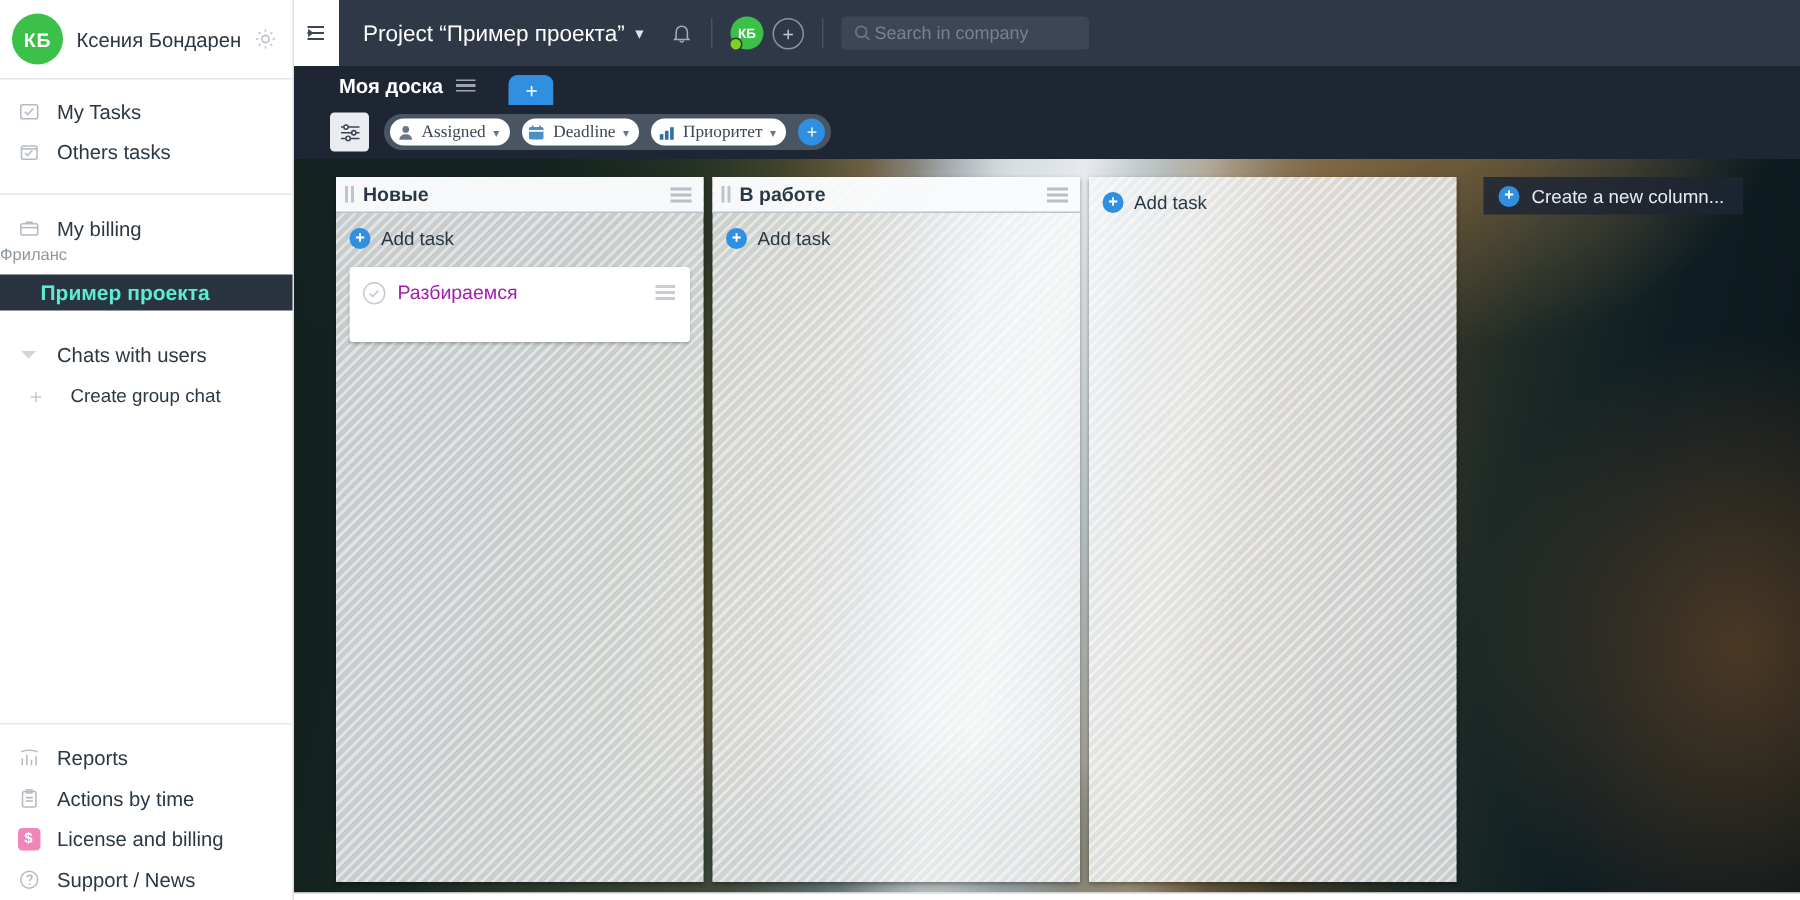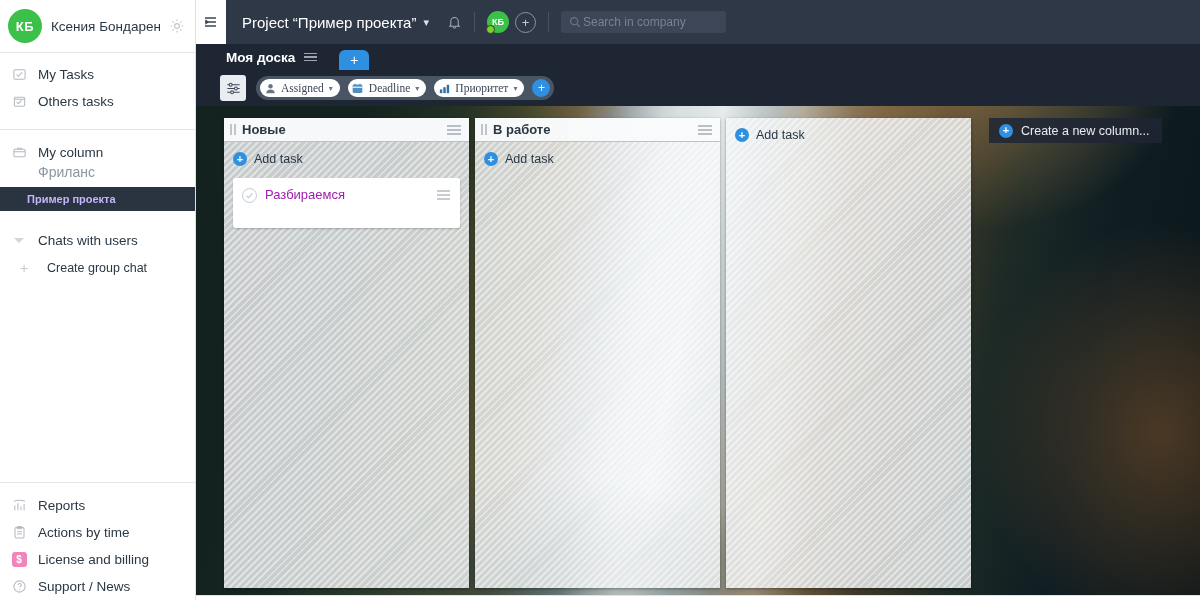--- a/index.html
+++ b/index.html
@@ -36,25 +36,25 @@
 
   .sb-list{ padding:8px 0 0 0; }
   .sb-item{
     display:flex; align-items:center; gap:11px;
     padding:0 10px 0 11px; height:27px;
     color:#2a3744; font-size:13.5px; cursor:pointer; white-space:nowrap;
   }
   .sb-item .ico{ width:16px;height:16px;flex:0 0 16px; opacity:.52; display:flex;align-items:center;justify-content:center;}
 
   .sb-group{ margin-top:14px; }
-  .sb-sub{ font-size:14px; color:#8d969f; padding-left:38px; margin-top:-2px; }
+  .sb-sub{ font-size:11px; color:#8d969f; margin-top:-2px; }
   .sb-selected{
-    background:#2a3441; color:#c4b5fd; font-weight:bold;
+    background:#2a3441; color:#5eead4; font-weight:bold;
     height:24px; display:flex;align-items:center; padding-left:27px;
-    font-size:11px; margin-top:7px;
+    font-size:14px; margin-top:7px;
   }
   .sb-chats{ margin-top:16px; }
   .caret{ width:0;height:0;border-left:5px solid transparent;border-right:5px solid transparent;border-top:5px solid #a8b0b8; }
   .sb-plus{ color:#8d969f; font-size:14px; line-height:1; }
   .sb-create{ font-size:12.5px; color:#2a3744; padding-left:4px;}
   .sb-spacer{ flex:1 1 auto; }
   .sb-bottom{ padding-bottom:0; }
   .sb-bottom .sb-item{ height:27px; }
   .badge-pink{
     width:15px;height:15px;border-radius:3px;background:#e4177c;color:#fff;
@@ -283,21 +283,21 @@
     <div class="sb-group">
       <div class="sb-div"></div>
       <div class="sb-item" style="margin-top:9px">
         <span class="ico">
           <svg width="15" height="15" viewBox="0 0 16 16" fill="none" stroke="#6f7a8a" stroke-width="1.1">
             <rect x="2" y="4.5" width="12" height="8" rx="1.3"></rect>
               <path d="M2 7.2h12"></path>
               <path d="M6 4.5V3.4h4v1.1"></path>
           </svg>
         </span>
-        <span>My column</span>
+        <span>My billing</span>
       </div>
       <div class="sb-sub">Фриланс</div>
       <div class="sb-selected">Пример проекта</div>
     </div>
 
     <div class="sb-chats">
       <div class="sb-item">
         <span class="ico">
             <span class="caret"></span>
           </span>

